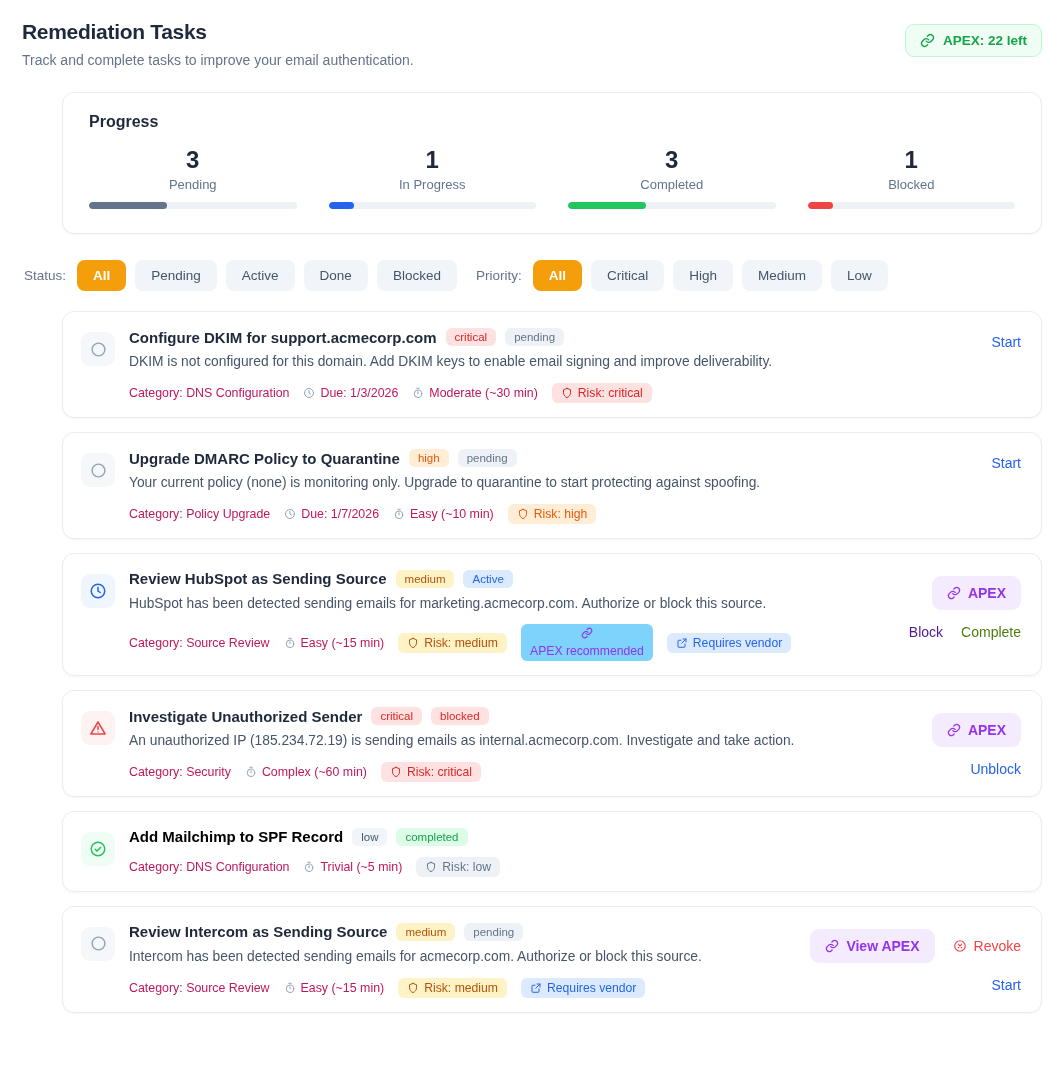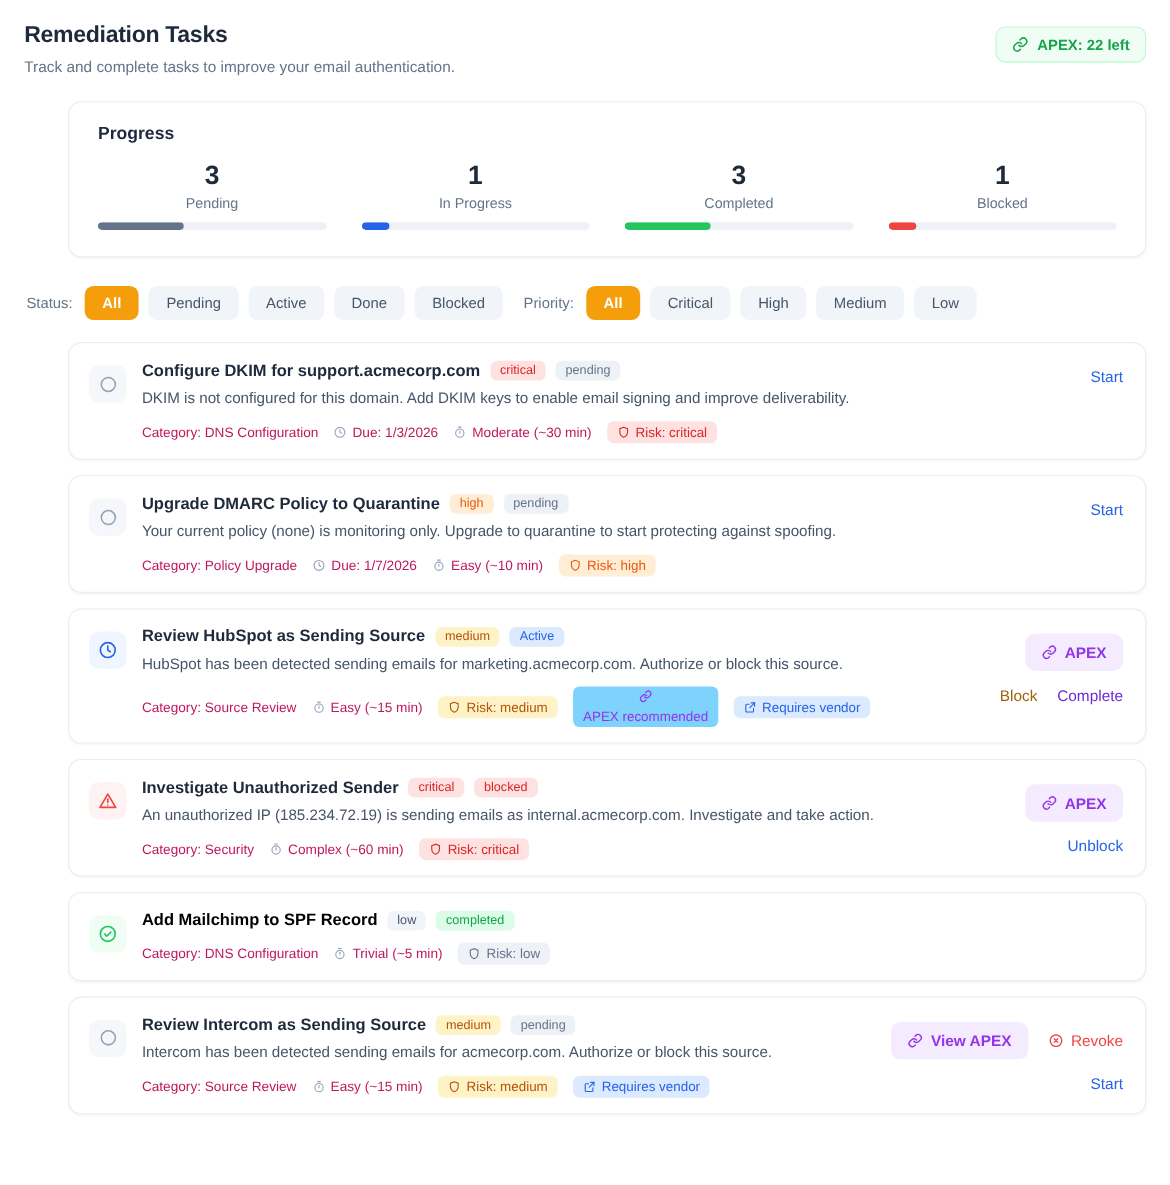--- a/index.html
+++ b/index.html
@@ -94,22 +94,22 @@
     flex:0 0 auto; display:flex; flex-direction:column; align-items:flex-end;
     gap:14px; padding-top:6px; min-width:120px;
   }
   .act-row { display:flex; align-items:center; gap:18px; }
   .link-btn {
     background:none; border:none; font-size:14px; cursor:pointer; padding:0;
     font-family:"Liberation Sans", sans-serif;
   }
   .lb-start    { color:#2563eb; }
   .lb-unblock  { color:#2563eb; }
-  .lb-block    { color:#a16207; }
-  .lb-complete { color:#6d28d9; }
+  .lb-block    { color:#4c1d95; }
+  .lb-complete { color:#4d7c0f; }
   .apex-btn {
     display:flex; align-items:center; gap:7px;
     background:#f5ebff; color:#9333ea; border:none; border-radius:9px;
     padding:9px 15px; font-size:14px; font-weight:bold; cursor:pointer;
     font-family:"Liberation Sans", sans-serif;
   }
   .revoke-btn {
     display:flex; align-items:center; gap:7px; background:none; border:none;
     color:#ef4444; font-size:14px; cursor:pointer; padding:0;
     font-family:"Liberation Sans", sans-serif;

